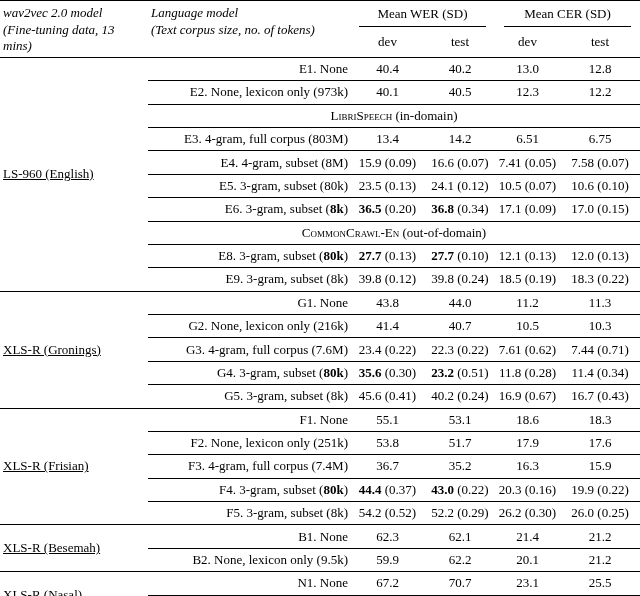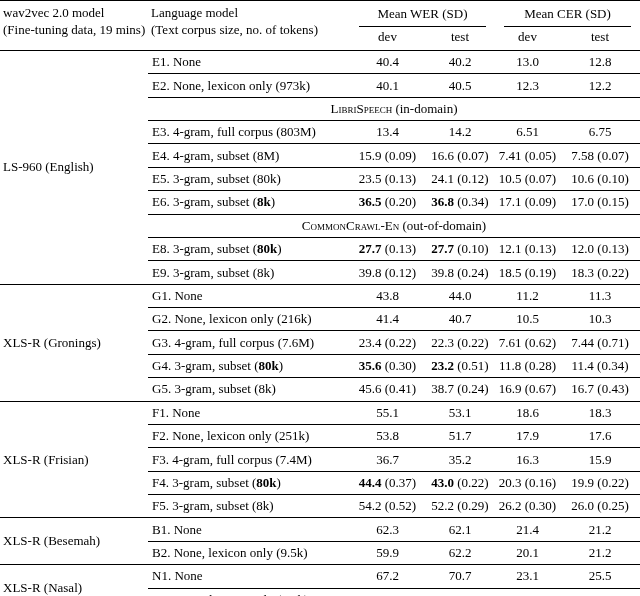--- a/index.html
+++ b/index.html
@@ -25,20 +25,21 @@
   col.c-ctest { width: 80px; }
 
   th { font-weight: normal; }
 
   thead { border-bottom: 1px solid #000; }
   .head-left {
     text-align: left;
     vertical-align: top;
     padding: 4px 2px 2px 3px;
     line-height: 1.28;
+    font-style: italic;
   }
   .group-head {
     text-align: center;
     vertical-align: top;
     padding: 4px 0 0 0;
   }
   .cmid {
     display: block;
     margin: 0 9px;
     padding: 1px 0 4px 0;
@@ -55,23 +56,24 @@
     border-top: 0.6px solid #000;
     vertical-align: middle;
     line-height: 16px;
     padding: 3.2px 2px;
   }
   tr.group-start td { border-top: 0.75px solid #000; }
 
   .model-cell {
     text-align: left;
     padding-left: 3px;
+    text-decoration: underline;
   }
   .lm-cell {
-    text-align: left;
+    text-align: right;
     padding-left: 4px;
     white-space: nowrap;
     overflow: hidden;
     margin-top: 48px;
   }
   .val-cell {
     text-align: center;
     white-space: nowrap;
   }
   .section-cell { text-align: center; margin-top: 16px; }
@@ -87,21 +89,21 @@
       <col class="c-lm">
       <col class="c-wdev">
       <col class="c-wtest">
       <col class="c-cdev">
       <col class="c-ctest">
   </colgroup>
   <thead>
     <tr>
       <th class="head-left" rowspan="2">
         <div>wav2vec 2.0 model</div>
-        <div>(Fine-tuning data, 19 mins)</div>
+        <div>(Fine-tuning data, 13 mins)</div>
       </th>
       <th class="head-left" rowspan="2">
         <div>Language model</div>
         <div>(Text corpus size, no. of tokens)</div>
       </th>
       <th class="group-head" colspan="2">
         <span class="cmid">Mean WER (SD)</span>
       </th>
       <th class="group-head" colspan="2">
         <span class="cmid">Mean CER (SD)</span>
@@ -203,21 +205,21 @@
       <tr>
         <td class="lm-cell">G4. 3-gram, subset (<b>80k</b>)</td>
         <td class="val-cell"><b>35.6</b> (0.30)</td>
         <td class="val-cell"><b>23.2</b> (0.51)</td>
         <td class="val-cell">11.8 (0.28)</td>
         <td class="val-cell">11.4 (0.34)</td>
       </tr>
       <tr>
         <td class="lm-cell">G5. 3-gram, subset (8k)</td>
         <td class="val-cell">45.6 (0.41)</td>
-        <td class="val-cell">38.7 (0.24)</td>
+        <td class="val-cell">40.2 (0.24)</td>
         <td class="val-cell">16.9 (0.67)</td>
         <td class="val-cell">16.7 (0.43)</td>
       </tr>
       <tr class="group-start">
         <td rowspan="5" class="model-cell">XLS-R (Frisian)</td>
         <td class="lm-cell">F1. None</td>
         <td class="val-cell">55.1</td>
         <td class="val-cell">53.1</td>
         <td class="val-cell">18.6</td>
         <td class="val-cell">18.3</td>

